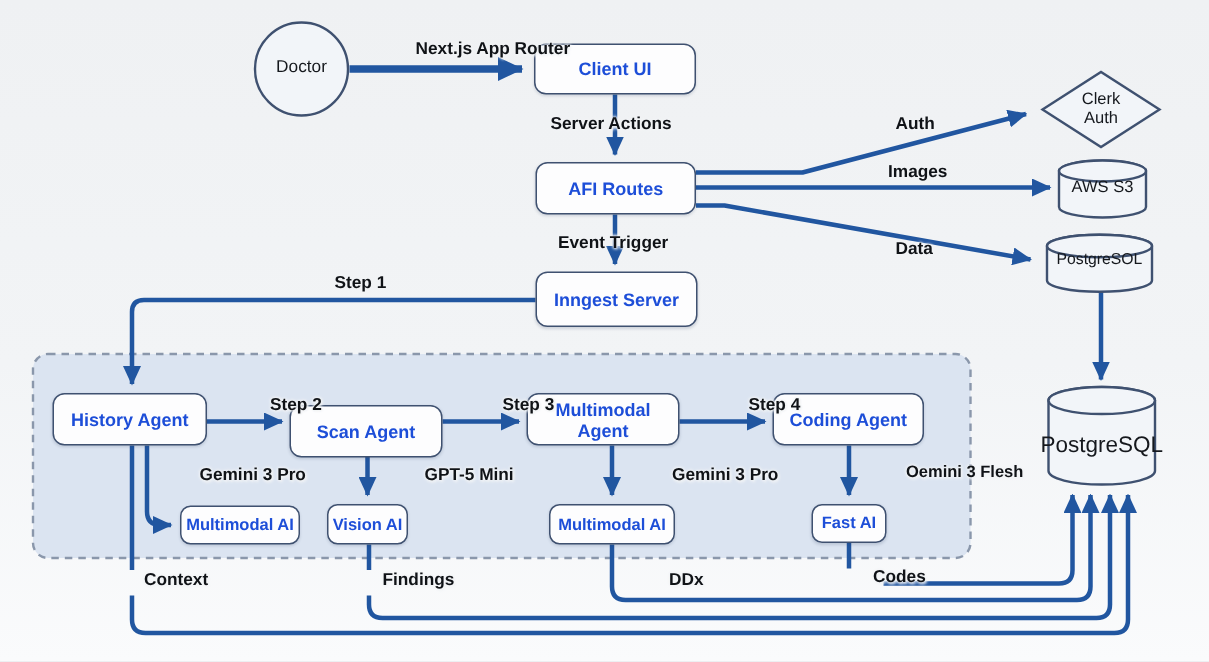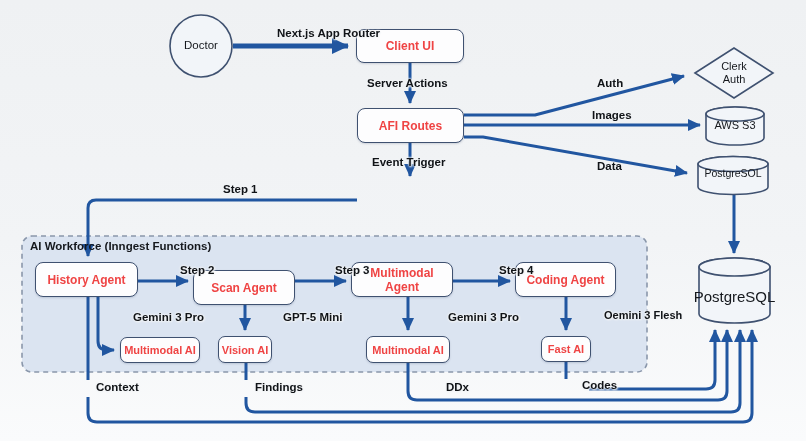--- a/index.html
+++ b/index.html
@@ -10,21 +10,21 @@
   }
   .stage svg{position:absolute;left:0;top:0;}
   .e{stroke:var(--line,#2156a0);stroke-width:3;fill:none;stroke-linejoin:round;}
   .e-thick{stroke-width:5;}
   .shape{fill:#f2f5f9;stroke:var(--node_border,#3f5170);stroke-width:1.6;}
   .wfbox{fill:var(--workforce_fill,#dbe4f1);stroke:var(--workforce_border,#8a97ab);
     stroke-width:1.6;stroke-dasharray:5 4;}
   .node{
     position:absolute;display:flex;align-items:center;justify-content:center;text-align:center;
     background:var(--node_fill,#fdfdfe);border:1.6px solid var(--node_border,#3f5170);
-    border-radius:8px;font-weight:700;font-size:12px;color:#ef4444;
+    border-radius:8px;font-weight:700;font-size:12px;color:#1d4ed8;
     box-shadow:0 1px 2px rgba(44,62,92,.18);box-sizing:border-box;
   }
   .subnode{font-size:11px;border-radius:7px;}
   .lbl{
     position:absolute;font-weight:700;font-size:11.5px;color:var(--text,#101317);white-space:nowrap;
     text-shadow:0 0 2px var(--background,#f2f4f6),0 0 2px var(--background,#f2f4f6),
       0 0 3px var(--background,#f2f4f6),1px 1px 2px var(--background,#f2f4f6);
     padding-left:31px;
   }
   .shape-label{
@@ -84,35 +84,35 @@
       <ellipse class="shape" cx="733" cy="164" rx="35" ry="7.5"></ellipse>
     </g>
     <g>
       <path class="shape" d="M699,267 a35.5,9 0 0 1 71,0 l0,47 a35.5,9 0 0 1 -71,0 z"></path>
       <ellipse class="shape" cx="734.5" cy="267" rx="35.5" ry="9"></ellipse>
     </g>
   </svg>
 
   <div class="node" style="left:356px;top:29px;width:108px;height:34px">Client UI</div>
   <div class="node" style="left:357px;top:108px;width:107px;height:35px">AFI Routes</div>
+  <div class="node" style="left:357px;top:181px;width:108px;height:37px">Inngest Server</div>
   <div class="node" style="left:35px;top:262px;width:103px;height:35px">History Agent</div>
   <div class="node" style="left:193px;top:270px;width:102px;height:35px">Scan Agent</div>
   <div class="node" style="left:351px;top:262px;width:102px;height:35px">Multimodal Agent</div>
   <div class="node" style="left:515px;top:262px;width:101px;height:35px">Coding Agent</div>
   <div class="node subnode" style="left:120px;top:337px;width:80px;height:26px">Multimodal AI</div>
   <div class="node subnode" style="left:218px;top:336px;width:54px;height:27px">Vision AI</div>
   <div class="node subnode" style="left:366px;top:336px;width:84px;height:27px">Multimodal AI</div>
   <div class="node subnode" style="left:541px;top:336px;width:50px;height:26px">Fast AI</div>
 
   <div class="shape-label" style="left:170px;top:38px;width:62px;height:16px;font-size:11.5px">Doctor</div>
   <div class="shape-label" style="left:709px;top:58px;width:50px;height:30px;font-size:11px">Clerk Auth</div>
   <div class="shape-label" style="left:706px;top:117px;width:58px;height:16px;font-size:11px">AWS S3</div>
   <div class="shape-label" style="left:697px;top:166px;width:72px;height:14px;font-size:10.5px">PostgreSOL</div>
   <div class="shape-label" style="left:699px;top:289px;width:71px;height:15px;font-size:15px">PostgreSQL</div>
-  <div class="wf-title" style="left:30px;top:240px">AI Workforce (Inngest Functions)</div>
 
   <div class="lbl" style="left:246px;top:27px">Next.js App Router</div>
   <div class="lbl" style="left:336px;top:77px">Server Actions</div>
   <div class="lbl" style="left:341px;top:156px">Event Trigger</div>
   <div class="lbl" style="left:566px;top:77px">Auth</div>
   <div class="lbl" style="left:561px;top:109px">Images</div>
   <div class="lbl" style="left:566px;top:160px">Data</div>
   <div class="lbl" style="left:192px;top:183px">Step 1</div>
   <div class="lbl" style="left:149px;top:264px">Step 2</div>
   <div class="lbl" style="left:304px;top:264px">Step 3</div>

